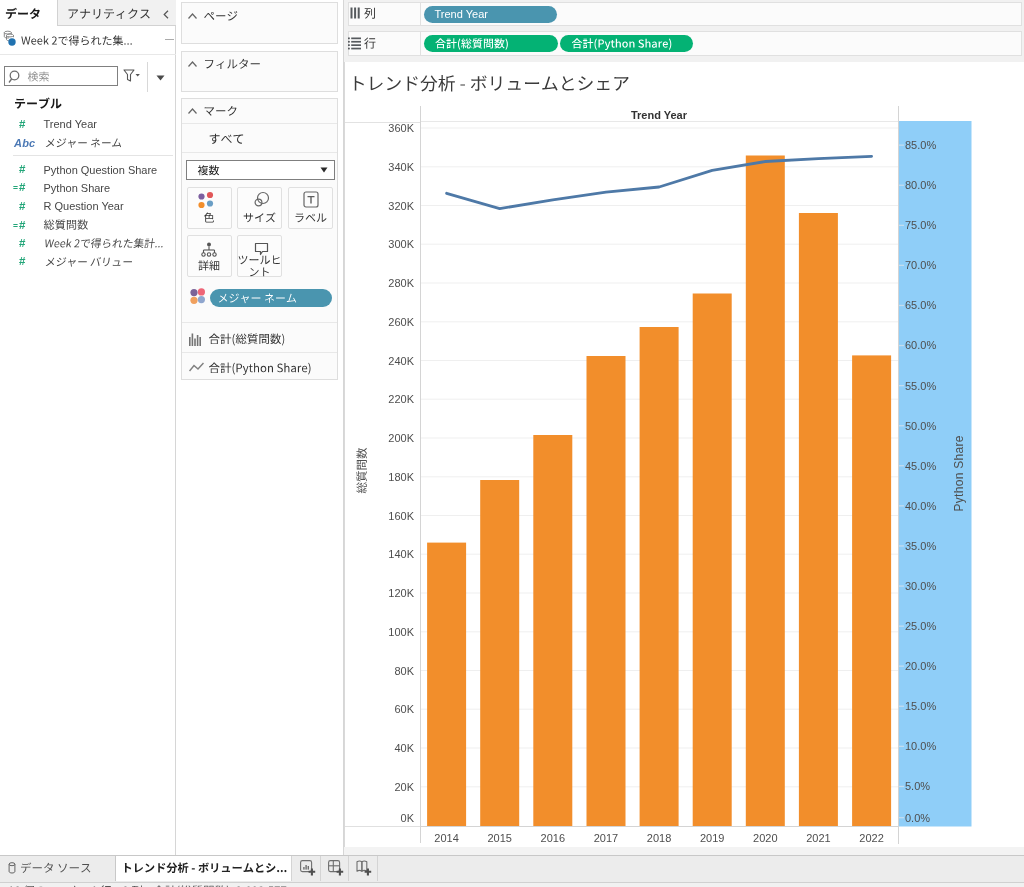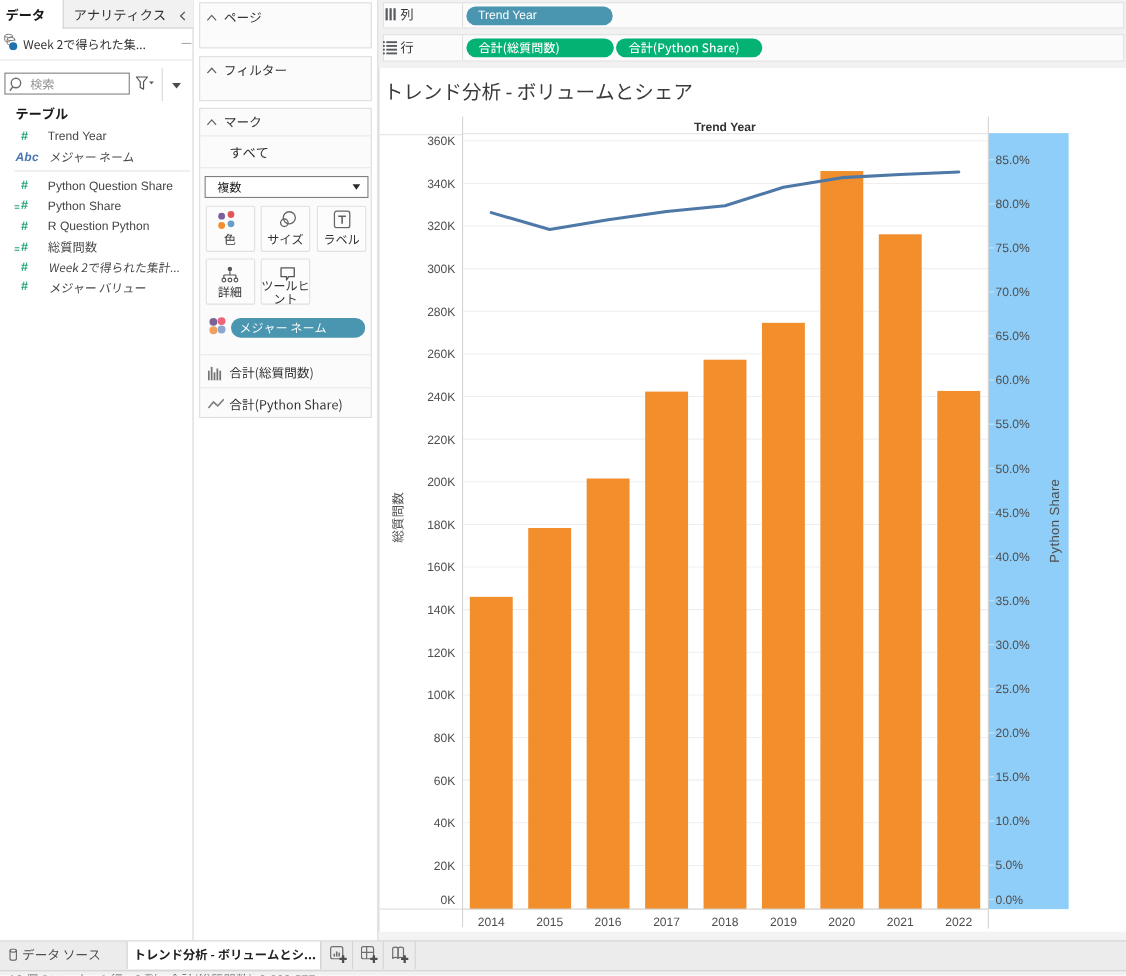--- a/index.html
+++ b/index.html
@@ -167,21 +167,21 @@
 <div class="ab" style="left:19px;top:119px;width:10px;height:11px;font-size:11.5px;font-weight:bold;color:#23A679;line-height:11px">#</div>
 <div class="ab" style="left:43.5px;top:116px;height:16px;line-height:16px;font-size:11px;color:#464646;white-space:nowrap">Trend Year</div>
 <div class="ab" style="left:14px;top:137px;width:17px;height:11px;font-size:11px;font-weight:600;color:#4c79b5;font-style:italic;letter-spacing:0.2px">Abc</div>
 <div class="ab" style="left:13px;top:155px;width:160px;height:1px;background:#e4e4e4"></div>
 <div class="ab" style="left:19px;top:164px;width:10px;height:11px;font-size:11.5px;font-weight:bold;color:#23A679;line-height:11px">#</div>
 <div class="ab" style="left:43.5px;top:162px;height:16px;line-height:16px;font-size:11px;color:#464646;white-space:nowrap">Python Question Share</div>
 <div class="ab" style="left:19px;top:182px;width:10px;height:11px;font-size:11.5px;font-weight:bold;color:#23A679;line-height:11px">#</div>
 <div class="ab" style="left:13px;top:184px;width:6px;height:8px;font-size:8.5px;font-weight:bold;color:#23A679;line-height:8px">=</div>
 <div class="ab" style="left:43.5px;top:180px;height:16px;line-height:16px;font-size:11px;color:#464646;white-space:nowrap">Python Share</div>
 <div class="ab" style="left:19px;top:201px;width:10px;height:11px;font-size:11.5px;font-weight:bold;color:#23A679;line-height:11px">#</div>
-<div class="ab" style="left:43.5px;top:198px;height:16px;line-height:16px;font-size:11px;color:#464646;white-space:nowrap">R Question Python</div>
+<div class="ab" style="left:43.5px;top:198px;height:16px;line-height:16px;font-size:11px;color:#464646;white-space:nowrap">R Question Year</div>
 <div class="ab" style="left:19px;top:220px;width:10px;height:11px;font-size:11.5px;font-weight:bold;color:#23A679;line-height:11px">#</div>
 <div class="ab" style="left:13px;top:222px;width:6px;height:8px;font-size:8.5px;font-weight:bold;color:#23A679;line-height:8px">=</div>
 <div class="ab" style="left:19px;top:238px;width:10px;height:11px;font-size:11.5px;font-weight:bold;color:#23A679;line-height:11px">#</div>
 <div class="ab" style="left:19px;top:256px;width:10px;height:11px;font-size:11.5px;font-weight:bold;color:#23A679;line-height:11px">#</div>
 <div class="ab" style="left:343px;top:0;width:1px;height:855px;background:#d6d6d6"></div>
 <div class="ab" style="left:181px;top:2px;width:157px;height:42px;background:#fbfbfb;border:1px solid #dedede"></div>
 <div class="ab" style="left:181px;top:51px;width:157px;height:41px;background:#fbfbfb;border:1px solid #dedede"></div>
 <div class="ab" style="left:181px;top:98px;width:157px;height:282px;background:#fbfbfb;border:1px solid #dedede"></div>
 <svg class="ab" style="left:188px;top:13px" width="9" height="6" viewBox="0 0 9 6">
     <path d="M0.5 5.5 L4.5 1 L8.5 5.5" stroke="#666" stroke-width="1.2" fill="none"></path>

